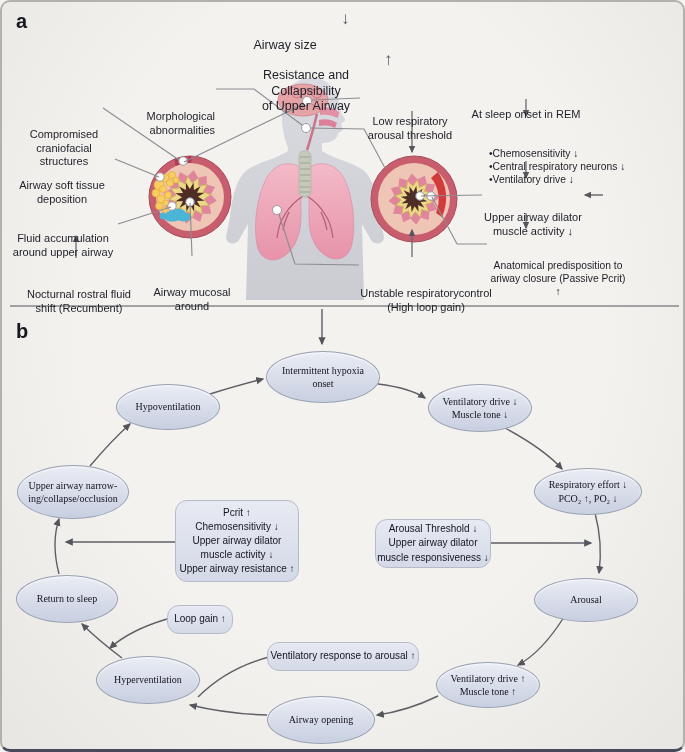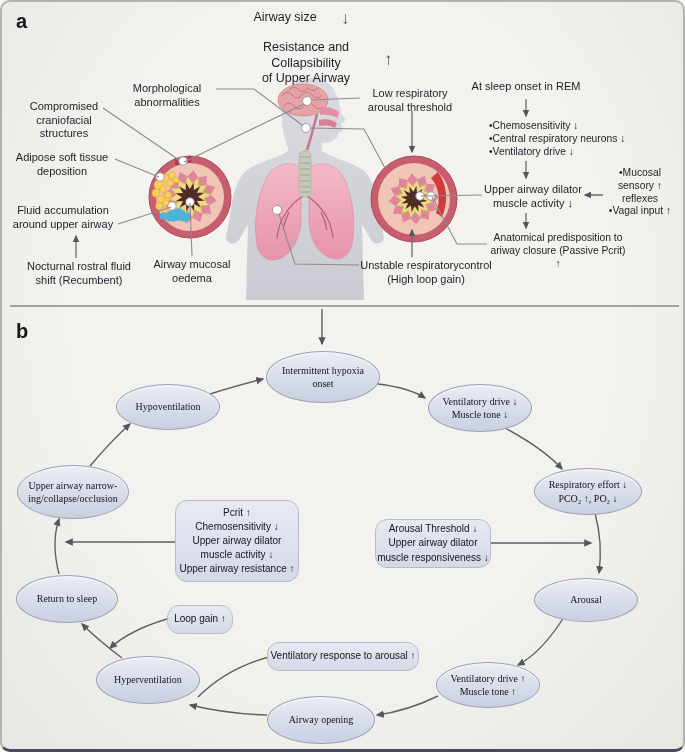--- a/index.html
+++ b/index.html
@@ -3,21 +3,21 @@
 <meta charset="utf-8">
 <style>
   html,body{margin:0;padding:0;background:#f6f4f2;}
   .canvas{
     position:relative;width:685px;height:752px;box-sizing:border-box;
     background:radial-gradient(ellipse at 50% 42%, #f3f2ef 55%, #e8e6e2 100%);
     border:2px solid #b3b1ac;border-bottom:3px solid #474a5c;border-radius:10px;
     font-family:"Liberation Sans",sans-serif;color:#1e1e28;overflow:hidden;
   }
   svg.layer{position:absolute;left:0;top:0;width:685px;height:752px;}
-  .lbl{position:absolute;font-size:11px;line-height:1.24;text-align:center;white-space:pre-line;}
+  .lbl{position:absolute;font-size:11px;line-height:1.24;text-align:center;white-space:pre-line;margin-top:28px;}
   .lbl.small{font-size:10.3px;}
   .lbl.leftalign{text-align:left;}
   .panel-label{position:absolute;font-size:20px;font-weight:bold;color:#17171f;}
   .bigtxt{font-size:12.5px;}
   .dirglyph{position:absolute;font-size:17px;color:#55555e;font-weight:bold;}
   .node{
     position:absolute;border-radius:50%;
     background:linear-gradient(180deg,#eaedf4 0%,#d7dce9 55%,#c8cfe0 100%);
     border:1px solid #98a0b2;box-shadow:inset 0 1px 2px rgba(255,255,255,.8);
     display:flex;align-items:center;justify-content:center;
@@ -186,45 +186,41 @@
 
   <div class="panel-label" style="left:14px;top:8px;">a</div>
 
   <div class="lbl bigtxt" style="left:233px;top:8px;width:100px;">Airway size</div>
   <div class="dirglyph" style="left:339px;top:7px;">↓</div>
 
   <div class="lbl bigtxt" style="left:228px;top:38px;width:152px;">Resistance and Collapsibility
 of Upper Airway</div>
   <div class="dirglyph" style="left:382px;top:48px;">↑</div>
 
-  <div class="lbl" style="left:100px;top:80px;width:130px;">Morphological abnormalities</div>
+  <div class="lbl" style="left:83px;top:80px;width:130px;text-align:right;">Morphological abnormalities</div>
   <div class="lbl" style="left:22px;top:98px;width:80px;">Compromised
 craniofacial
 structures</div>
-  <div class="lbl" style="left:8px;top:149px;width:104px;">Adipose soft tissue
+  <div class="lbl" style="left:8px;top:149px;width:104px;">Airway soft tissue
 deposition</div>
   <div class="lbl" style="left:6px;top:202px;width:110px;">Fluid accumulation
 around upper airway</div>
   <div class="lbl" style="left:20px;top:258px;width:114px;">Nocturnal rostral fluid
 shift (Recumbent)</div>
   <div class="lbl" style="left:148px;top:256px;width:84px;">Airway mucosal
-oedema</div>
+around</div>
 
   <div class="lbl" style="left:360px;top:85px;width:96px;">Low respiratory
 arousal threshold</div>
   <div class="lbl" style="left:469px;top:78px;width:110px;">At sleep onset in REM</div>
   <div class="lbl small leftalign" style="left:487px;top:118px;width:146px;">•Chemosensitivity ↓
 •Central respiratory neurons ↓
 •Ventilatory drive ↓</div>
   <div class="lbl" style="left:481px;top:181px;width:100px;">Upper airway dilator
 muscle activity ↓</div>
-  <div class="lbl small" style="left:600px;top:165px;width:76px;">•Mucosal
-sensory ↑
-reflexes
-•Vagal input ↑</div>
   <div class="lbl small" style="left:486px;top:230px;width:140px;">Anatomical predisposition to
 ariway closure (Passive Pcrit) ↑</div>
   <div class="lbl" style="left:358px;top:257px;width:132px;">Unstable respiratorycontrol
 (High loop gain)</div>
 
   <div class="panel-label" style="left:14px;top:318px;">b</div>
 
   <div class="node" style="left:264px;top:349px;width:112px;height:50px;">Intermittent hypoxia
 onset</div>
   <div class="node" style="left:426px;top:382px;width:102px;height:46px;">Ventilatory drive ↓

